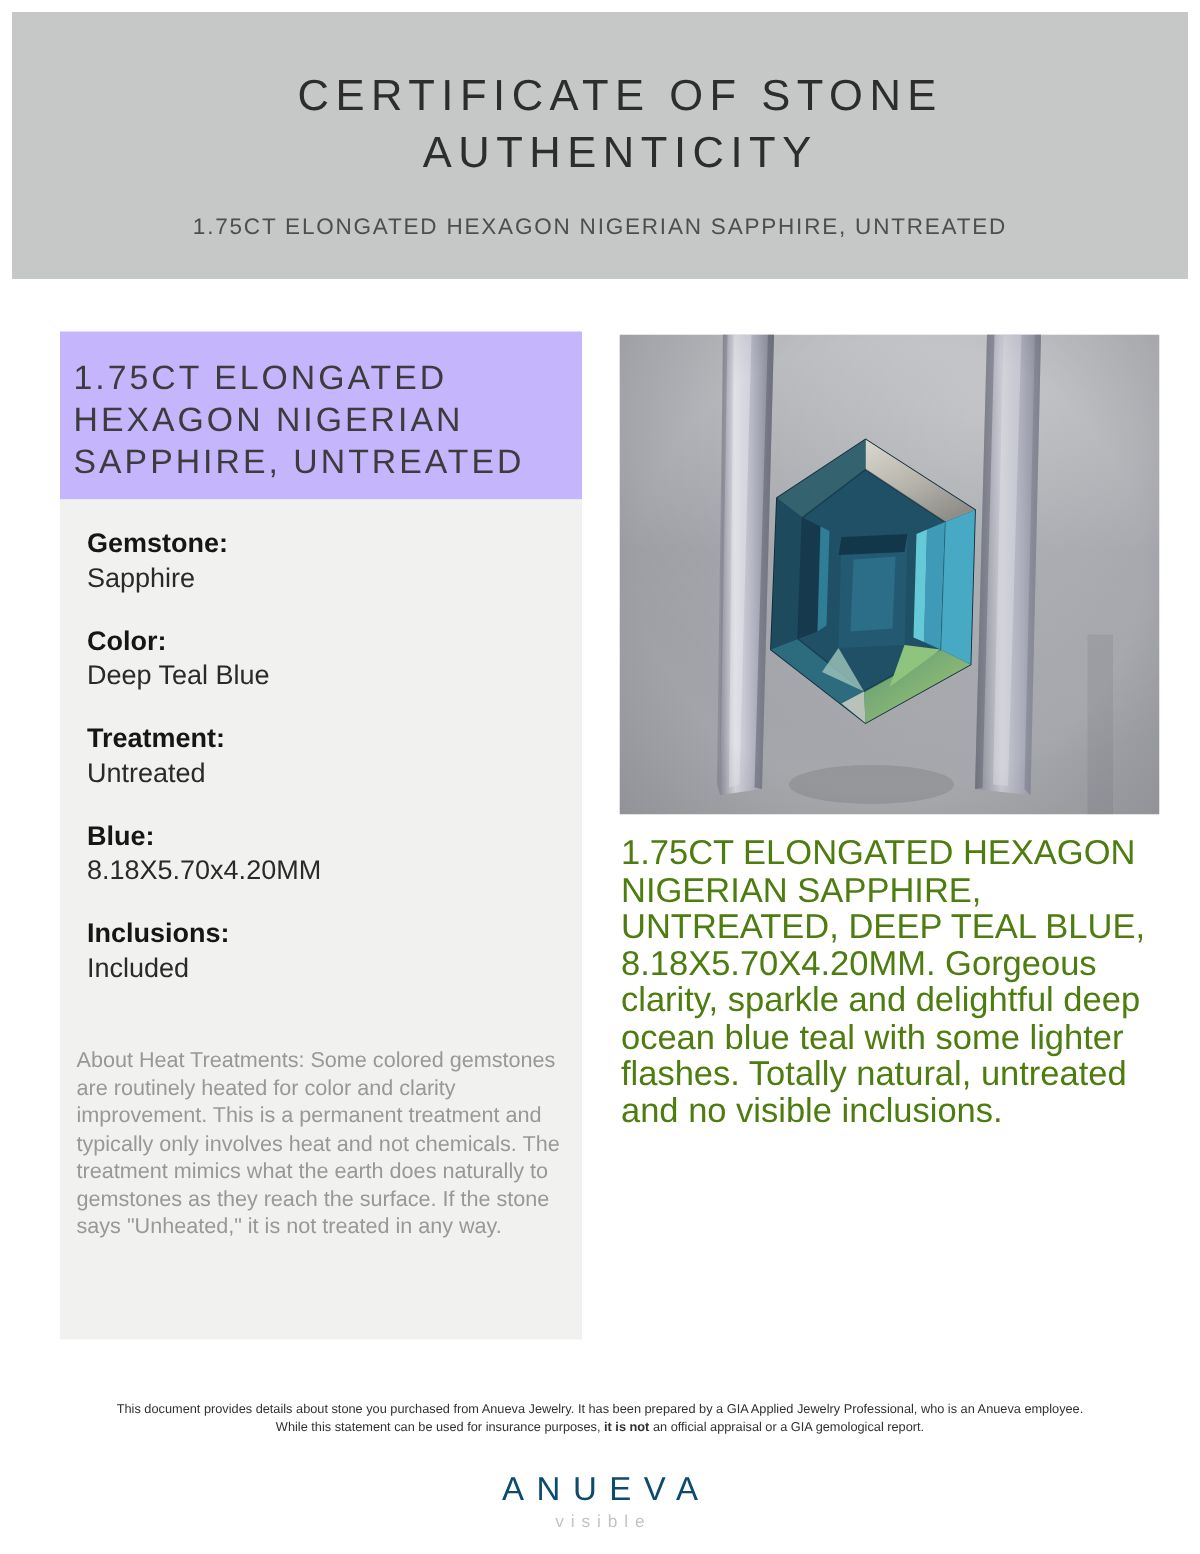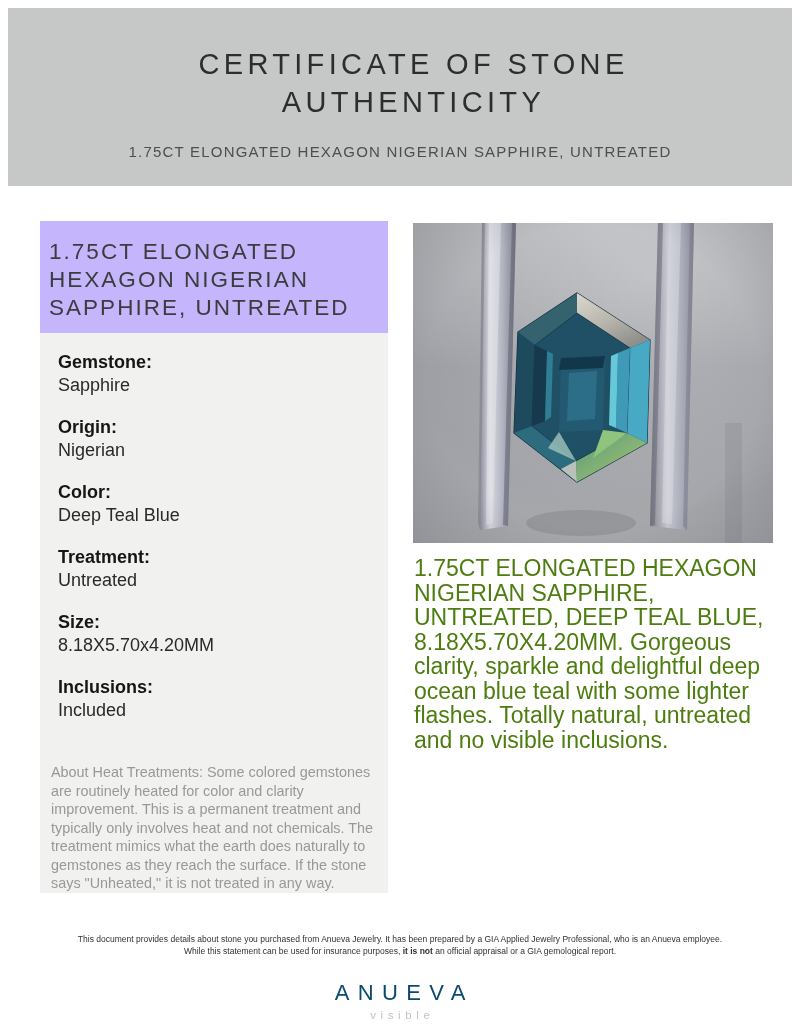--- a/index.html
+++ b/index.html
@@ -55,33 +55,29 @@
       <div>1.75CT ELONGATED</div>
       <div>HEXAGON NIGERIAN</div>
       <div>SAPPHIRE, UNTREATED</div>
     </div>
     <div class="card-body">
       <div class="field">
         <div class="flabel">Gemstone:</div>
         <div class="fvalue">Sapphire</div>
       </div>
       <div class="field">
-        <div class="flabel">Origin:</div>
-        <div class="fvalue">Nigerian</div>
-      </div>
-      <div class="field">
         <div class="flabel">Color:</div>
         <div class="fvalue">Deep Teal Blue</div>
       </div>
       <div class="field">
         <div class="flabel">Treatment:</div>
         <div class="fvalue">Untreated</div>
       </div>
       <div class="field">
-        <div class="flabel">Size:</div>
+        <div class="flabel">Blue:</div>
         <div class="fvalue">8.18X5.70x4.20MM</div>
       </div>
       <div class="field">
         <div class="flabel">Inclusions:</div>
         <div class="fvalue">Included</div>
       </div>
       <div class="about">About Heat Treatments: Some colored gemstones are routinely heated for color and clarity improvement. This is a permanent treatment and typically only involves heat and not chemicals. The treatment mimics what the earth does naturally to gemstones as they reach the surface. If the stone says "Unheated," it is not treated in any way.</div>
     </div>
   </div>
 

